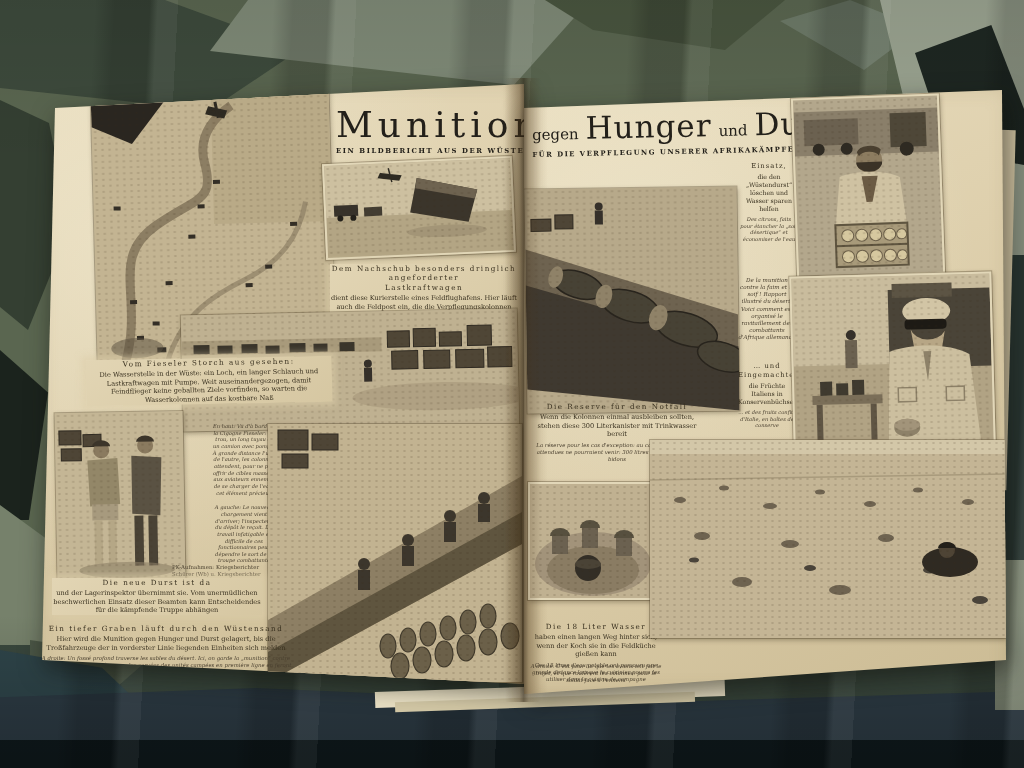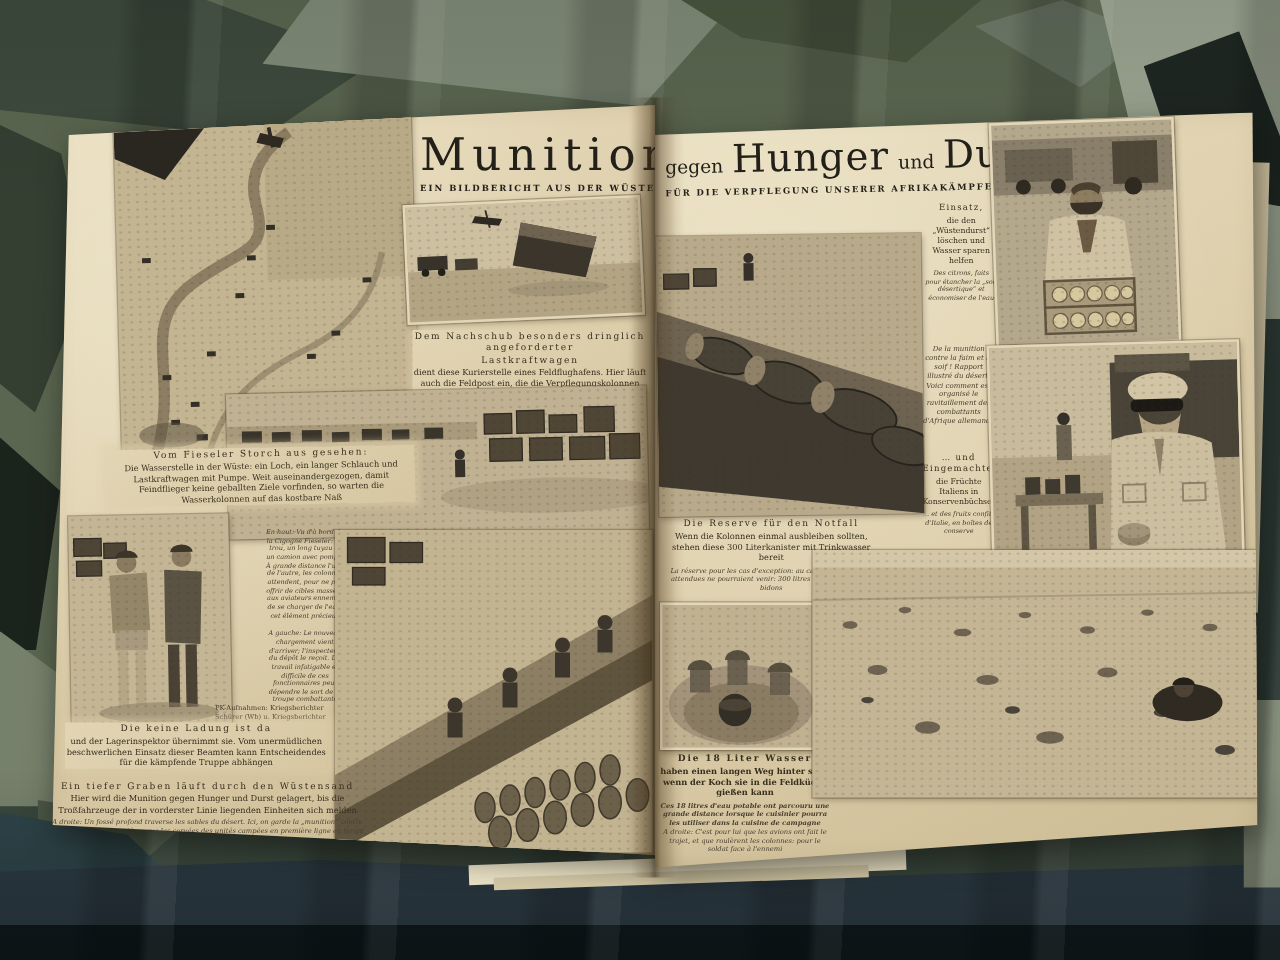--- a/index.html
+++ b/index.html
@@ -241,21 +241,21 @@
             <ellipse cx="154" cy="236" rx="9" ry="13"></ellipse>
           <ellipse cx="176" cy="230" rx="9" ry="13"></ellipse>
             <ellipse cx="198" cy="224" rx="9" ry="13"></ellipse>
           <ellipse cx="220" cy="218" rx="9" ry="13"></ellipse>
             <ellipse cx="242" cy="212" rx="9" ry="13"></ellipse>
         </g>
       </svg>
     </div>
 
     <div class="cap paperbg" style="left:16px;top:498px;width:210px;">
-      <div class="ct">Die keine Ladung ist da</div>
+      <div class="ct">Die neue Durst ist da</div>
       <div class="cb">und der Lagerinspektor übernimmt sie. Vom unermüdlichen beschwerlichen Einsatz dieser Beamten kann Entscheidendes für die kämpfende Truppe abhängen</div>
     </div>
 
     <div class="cap" style="left:4px;top:544px;width:252px;">
       <div class="ct nowrap">Ein tiefer Graben läuft durch den Wüstensand</div>
       <div class="cb">Hier wird die Munition gegen Hunger und Durst gelagert, bis die Troßfahrzeuge der in vorderster Linie liegenden Einheiten sich melden</div>
       <div class="cf">A droite: Un fossé profond traverse les sables du désert. Ici, on garde la „munition“ contre la faim et la soif, jusqu'à ce que les corvées des unités campées en première ligne en feront la demande</div>
     </div>
   </div>
 </div>
@@ -366,21 +366,21 @@
         <path d="M118,54 a18,14 0 0 0 34,2 l-4,22 l-26,0 z" fill="#b7a685"></path>
         <path d="M96,76 C116,68 156,68 176,80 L190,208 L92,208 Z" fill="#ccbf9f"></path>
         <path d="M130,76 l8,0 l-4,30 z" fill="#8d8168"></path>
         <rect x="104" y="112" width="18" height="14" fill="none" stroke="#8d8168" stroke-width="1.5"></rect>
         <rect x="152" y="112" width="18" height="14" fill="none" stroke="#8d8168" stroke-width="1.5"></rect>
         <ellipse cx="112" cy="152" rx="13" ry="9" fill="#8d8168"></ellipse>
         <ellipse cx="112" cy="149" rx="13" ry="6" fill="#a2947a"></ellipse>
       </svg>
     </div>
 
-    <div class="cap" style="left:8px;top:318px;width:178px;margin-top:12px;">
+    <div class="cap" style="left:8px;top:318px;width:178px;">
       <div class="ct">Die Reserve für den Notfall</div>
       <div class="cb">Wenn die Kolonnen einmal ausbleiben sollten, stehen diese 300 Literkanister mit Trinkwasser bereit</div>
       <div class="cf">La réserve pour les cas d'exception: au cas où les colonnes attendues ne pourraient venir: 300 litres d'eau potable, en bidons</div>
     </div>
 
     <div class="ph framed" style="left:8px;top:398px;width:126px;height:114px;">
       <svg viewBox="0 0 126 114" preserveAspectRatio="none">
         <rect width="126" height="114" fill="#c0b191"></rect>
         <ellipse cx="63" cy="80" rx="58" ry="32" fill="#a2937a"></ellipse>
         <ellipse cx="63" cy="86" rx="46" ry="24" fill="#8a7c63"></ellipse>
@@ -388,21 +388,21 @@
         <path d="M50,44 a10,8 0 0 1 20,0 z" fill="#57503f"></path>
         <path d="M84,54 a10,8 0 0 1 20,0 z" fill="#57503f"></path>
         <rect x="22" y="52" width="16" height="18" fill="#6b6150"></rect>
         <rect x="52" y="44" width="16" height="20" fill="#6b6150"></rect>
         <rect x="86" y="54" width="16" height="18" fill="#6b6150"></rect>
         <circle cx="58" cy="84" r="13" fill="#332e26"></circle>
         <ellipse cx="58" cy="80" rx="13" ry="5" fill="#4a4336"></ellipse>
       </svg>
     </div>
 
-    <div class="cap" style="left:8px;top:518px;width:136px;font-weight:bold;">
+    <div class="cap" style="left:8px;top:538px;width:136px;">
       <div class="ct">Die 18 Liter Wasser</div>
       <div class="cb">haben einen langen Weg hinter sich, wenn der Koch sie in die Feldküche gießen kann</div>
       <div class="cf">Ces 18 litres d'eau potable ont parcouru une grande distance lorsque le cuisinier pourra les utiliser dans la cuisine de campagne</div>
     </div>
 
     <div class="cap" style="left:8px;top:576px;width:136px;">
       <div class="cf">A droite: C'est pour lui que les avions ont fait le trajet, et que roulèrent les colonnes: pour le soldat face à l'ennemi</div>
     </div>
 
     <div class="ph" style="left:130px;top:356px;width:356px;height:198px;">

